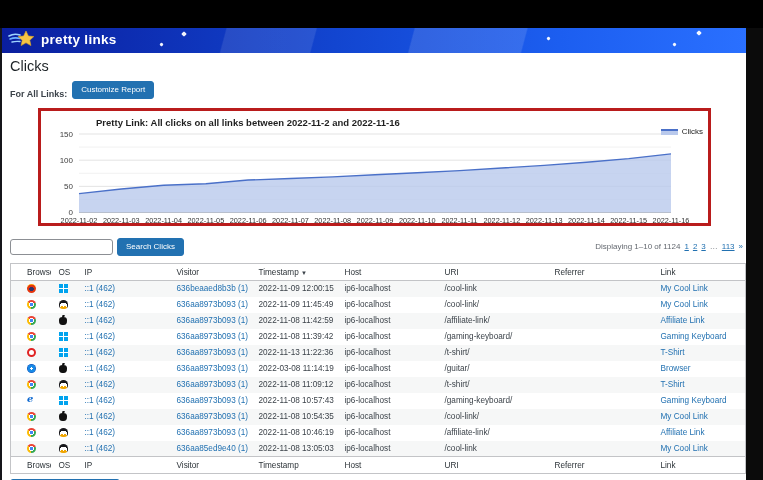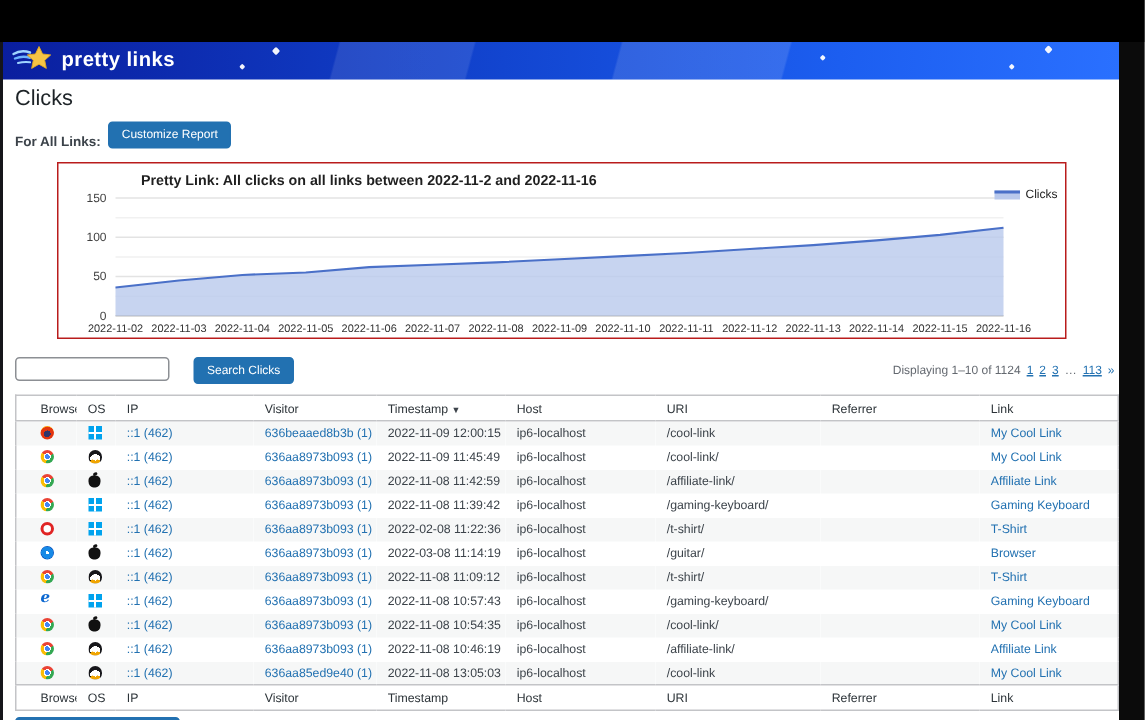--- a/index.html
+++ b/index.html
@@ -27,31 +27,31 @@
   
   .page-title { position:absolute; left:10px; top:30px; font-size:14.5px; font-weight:500; color:#1d2327; }
   .filter-row { position:absolute; left:10px; top:53px; display:flex; align-items:flex-end; gap:5px; }
   .filter-label { font-size:9px; font-weight:700; color:#3c434a; }
   .btn-primary { display:inline-block; background:#2271b1; border:1px solid #2271b1; color:#fff;
                  font-size:8px; font-family:"Liberation Sans",sans-serif; line-height:1;
                  padding:4px 8px; border-radius:3px; cursor:pointer; }
 
   
   .chart-card { position:absolute; left:38px; top:80px; width:673px; height:118px; background:#fff;
-                border:1px solid #b91c1c; }
+                border:3px solid #b91c1c; }
   .chart-title { margin:6px 0 0 55px; font-size:9.5px; font-weight:700; color:#1f1f1f; }
   .chart-svg { position:absolute; left:2px; top:20px; }
   .ytick { font-size:8px; fill:#404040; font-family:"Liberation Sans",sans-serif; }
   .xtick { font-size:7.3px; fill:#333; font-family:"Liberation Sans",sans-serif; }
   .legend { position:absolute; top:16px; right:5px; display:flex; align-items:center; gap:4px; }
   .legend-swatch { width:17px; height:6px; background:#b9c9ec; border-top:2px solid #4a70c8; }
   .legend-label { font-size:8px; color:#222; }
 
   
-  .search-row { position:absolute; left:10px; top:210px; display:flex; gap:16px; }
+  .search-row { position:absolute; left:10px; top:210px; display:flex; align-items:center; gap:4px; }
   .search-input { width:103px; height:16px; border:1px solid #8c8f94; border-radius:3px; background:#fff;
                   font-size:8px; padding:0 4px; }
   .pagination { position:absolute; right:20px; font-size:8px; color:#646970; display:flex; gap:4px; align-items:flex-end; }
   .pagination a { color:#2271b1; text-decoration:underline; }
   .pagination .pg-next { text-decoration:none; }
   .pagination-top { top:214px; }
   .pagination-bottom { top:454px; }
 
   
   .table-wrap { position:absolute; left:10px; top:235px; width:735px; }
@@ -251,21 +251,21 @@
       <td>ip6-localhost</td>
       <td>/gaming-keyboard/</td>
       <td></td>
       <td><a href="#">Gaming Keyboard</a></td>
     </tr>
           <tr>
       <td><span class="icon icon-opera"></span></td>
       <td><span class="icon icon-windows"></span></td>
       <td><a href="#">::1 (462)</a></td>
       <td><a href="#">636aa8973b093 (1)</a></td>
-      <td>2022-02-08 11:22:36</td>
+      <td>2022-11-13 11:22:36</td>
       <td>ip6-localhost</td>
       <td>/t-shirt/</td>
       <td></td>
       <td><a href="#">T-Shirt</a></td>
     </tr>
           <tr>
       <td><span class="icon icon-safari"></span></td>
       <td><span class="icon icon-apple"></span></td>
       <td><a href="#">::1 (462)</a></td>
       <td><a href="#">636aa8973b093 (1)</a></td>

